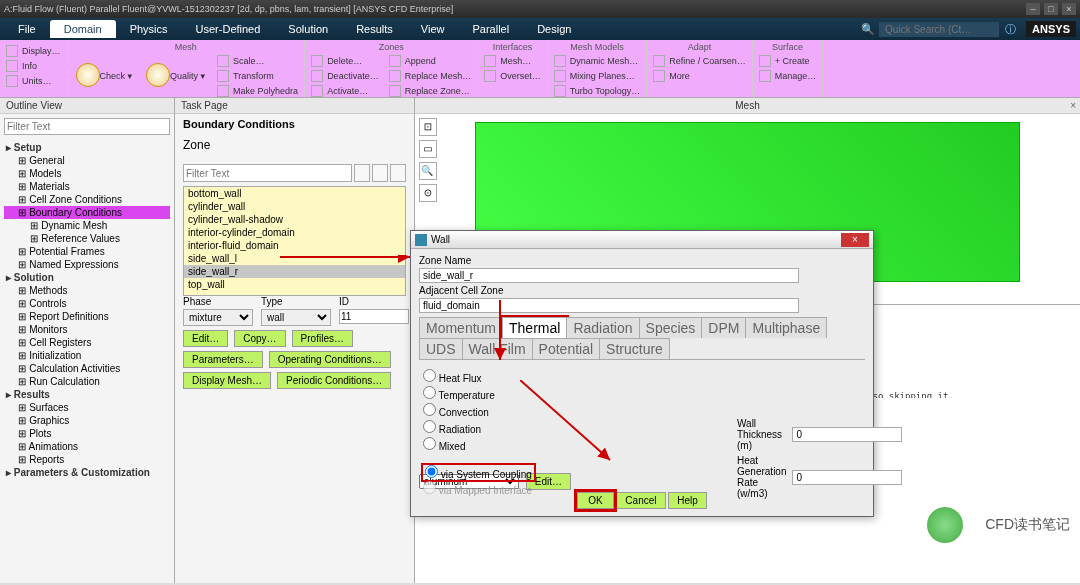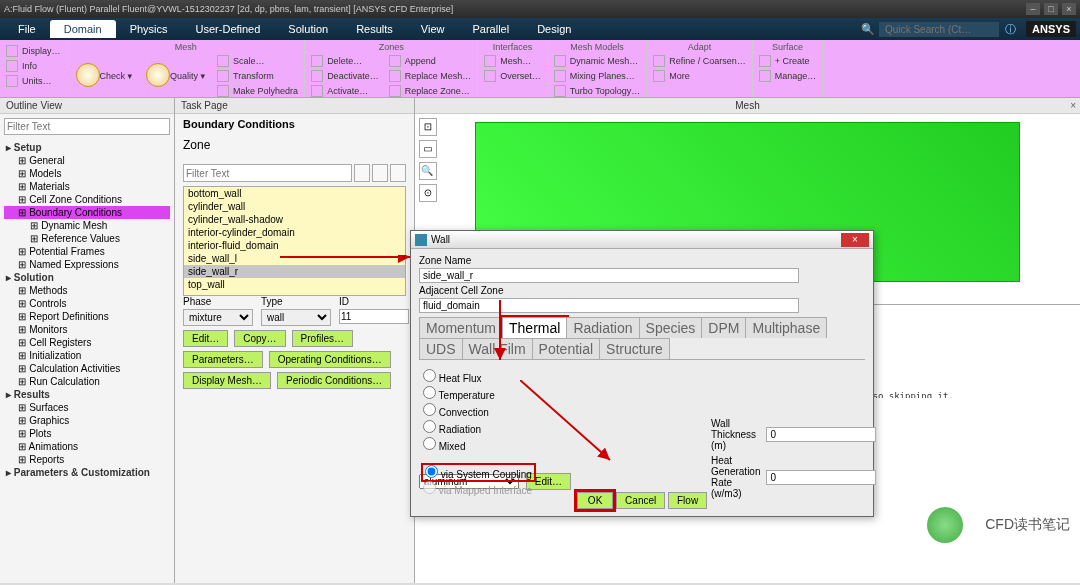--- a/index.html
+++ b/index.html
@@ -62,21 +62,21 @@
 .dialog .dbody .frow { margin: 2px 0; }
 .dialog .dbody input[type=text] { width: 380px; font-size: 10px; padding: 1px 3px; border: 1px solid #aaa; background: #fff; }
 .tabs { display: flex; border-bottom: 1px solid #aaa; margin: 4px 0; flex-wrap: wrap; }
 .tabs .tab { padding: 2px 6px; background: #e0e0e0; border: 1px solid #aaa; border-bottom: none; margin-right: -1px; cursor: pointer; color: #666; font-size: 14px; }
 .tabs .tab.active { background: #fff; color: #000; }
 .tabs .tab.hl { outline: 2px solid #c00; }
 .radios { padding: 4px; }
 .radios label { display: block; padding: 1px 0; font-size: 10px; }
 .radios label.hl { outline: 2px solid #c00; display: inline-block; padding: 0 2px; margin-top: 12px; }
 .radios label.disabled { color: #999; }
-.rightcol { position: absolute; left: 292px; top: 50px; font-size: 10px; }
+.rightcol { position: absolute; left: 318px; top: 50px; font-size: 10px; }
 .rightcol .rrow { margin: 4px 0; display: flex; align-items: center; gap: 6px; }
 .rightcol input { width: 110px; font-size: 10px; padding: 1px 3px; border: 1px solid #aaa; }
 .matname select { width: 100px; font-size: 10px; }
 .dbtns { text-align: center; padding: 6px; }
 .dbtns .btn.hl { outline: 3px solid #c00; padding: 2px 10px; margin-top: 40px; }
 .arrow { position: absolute; z-index: 20; pointer-events: none; }
 .watermark { position: absolute; right: 10px; bottom: 40px; display: flex; align-items: center; gap: 20px; z-index: 30; }
 .watermark .wicon { width: 40px; height: 40px; border-radius: 20px; background: radial-gradient(#8d8,#4a4); border: 2px solid #fff; }
 .watermark .wtxt { font-size: 14px; color: #555; }
 .rcol { display: flex; flex-direction: column; gap: 1px; }
@@ -405,21 +405,21 @@
           </div>
       </div>
     </div>
     <div class="matname">
       <select><option>aluminum</option></select>
       <span class="btn" style="margin-left:4px">Edit…</span>
     </div>
     <div class="dbtns">
       <span class="btn hl">OK</span>
       <span class="btn">Cancel</span>
-      <span class="btn">Flow</span>
+      <span class="btn">Help</span>
     </div>
   </div>
 </div>
 
 <svg class="arrow" style="left:280px;top:255px;" width="180" height="60">
     <defs>
       <marker id="ah" markerWidth="8" markerHeight="8" refX="6" refY="3" orient="auto">
         <path d="M0,0 L6,3 L0,6 Z" fill="#c00"></path>
       </marker>
     </defs>

